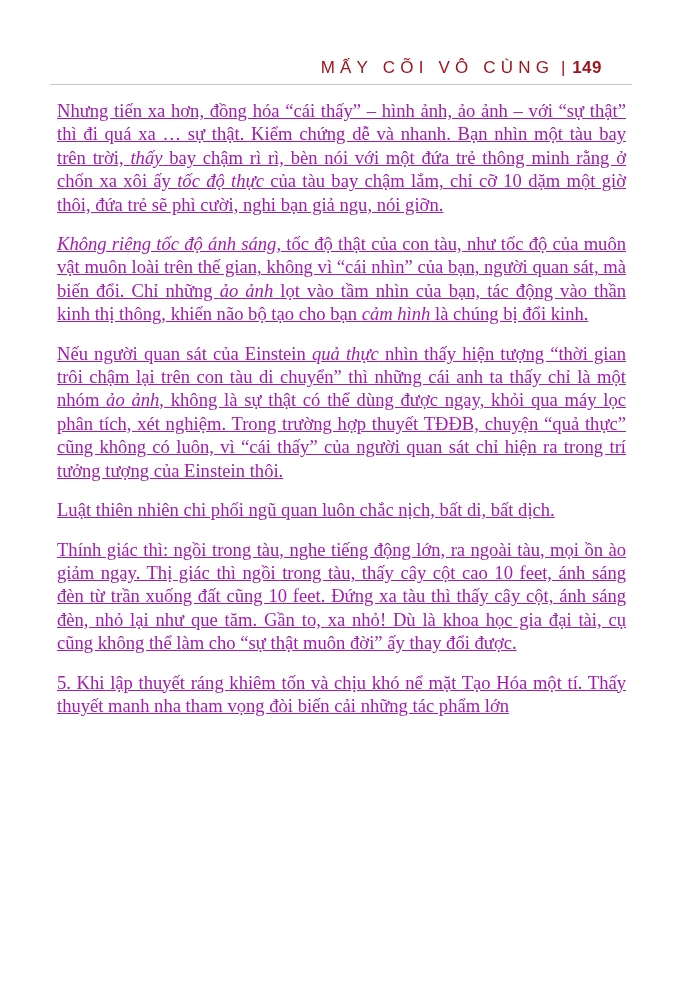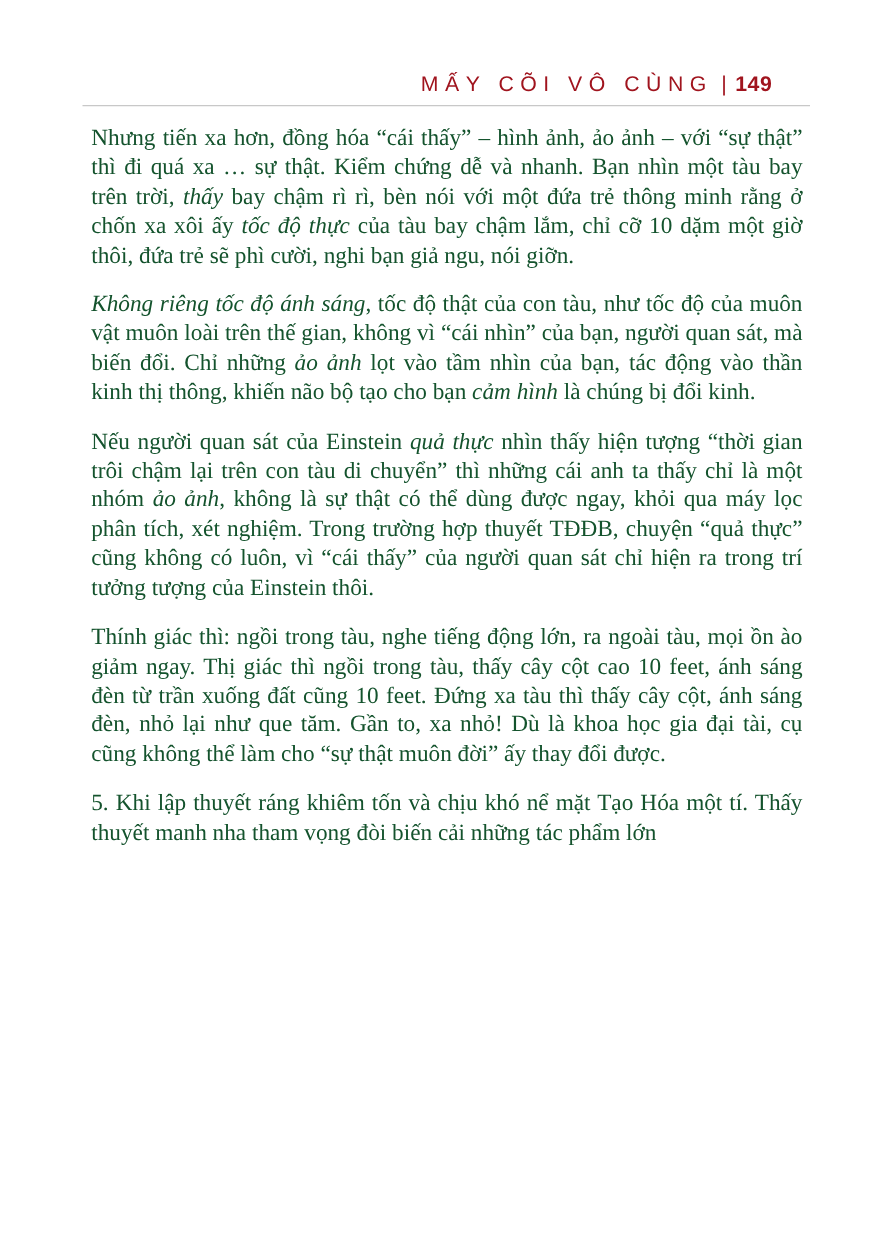--- a/index.html
+++ b/index.html
@@ -8,21 +8,21 @@
       background: #ffffff;
     }
     body {
       width: 700px;
       height: 992px;
       position: relative;
       overflow: hidden;
     }
     .page {
       position: absolute;
-      left: 16px; top: 0;
+      left: 0; top: 0;
       width: 672px;
       height: 992px;
       background: #ffffff;
     }
     .running-header {
       position: absolute;
       top: 58px;
       right: 70px;
       font-family: "Liberation Sans", sans-serif;
       color: #a0141e;
@@ -50,22 +50,23 @@
       background: #c8c8c8;
     }
     .body-text {
       position: absolute;
       top: 99px;
       left: 57px;
       width: 569px;
       font-family: "Liberation Serif", serif;
       font-size: 18.6px;
       line-height: 23.4px;
-      color: #14532d;
+      color: #a21caf;
       text-align: justify;
+      text-decoration: underline;
     }
     .body-text p {
       margin: 0 0 16px 0;
     }
     .body-text em {
       font-style: italic;
     }
   </style>
 </head>
 <body>
@@ -75,16 +76,17 @@
     <span class="title">MẤY CÕI VÔ CÙNG</span>
     <span class="sep">|</span>
     <span class="page-no">149</span>
   </div>
   <div class="header-rule"></div>
 
   <div class="body-text">
     <p><span>Nhưng tiến xa hơn, đồng hóa “cái thấy” – hình ảnh, ảo ảnh – với “sự thật” thì đi quá xa … sự thật. Kiểm chứng dễ và nhanh. Bạn nhìn một tàu bay trên trời, </span><em>thấy</em><span> bay chậm rì rì, bèn nói với một đứa trẻ thông minh rằng ở chốn xa xôi ấy </span><em>tốc độ thực</em><span> của tàu bay chậm lắm, chỉ cỡ 10 dặm một giờ thôi, đứa trẻ sẽ phì cười, nghi bạn giả ngu, nói giỡn.</span></p>
     <p><em>Không riêng tốc độ ánh sáng</em><span>, tốc độ thật của con tàu, như tốc độ của muôn vật muôn loài trên thế gian, không vì “cái nhìn” của bạn, người quan sát, mà biến đổi. Chỉ những </span><em>ảo ảnh</em><span> lọt vào tầm nhìn của bạn, tác động vào thần kinh thị thông, khiến não bộ tạo cho bạn </span><em>cảm hình</em><span> là chúng bị đổi kinh.</span></p>
     <p><span>Nếu người quan sát của Einstein </span><em>quả thực</em><span> nhìn thấy hiện tượng “thời gian trôi chậm lại trên con tàu di chuyển” thì những cái anh ta thấy chỉ là một nhóm </span><em>ảo ảnh</em><span>, không là sự thật có thể dùng được ngay, khỏi qua máy lọc phân tích, xét nghiệm. Trong trường hợp thuyết TĐĐB, chuyện “quả thực” cũng không có luôn, vì “cái thấy” của người quan sát chỉ hiện ra trong trí tưởng tượng của Einstein thôi.</span></p>
+    <p><span>Luật thiên nhiên chi phối ngũ quan luôn chắc nịch, bất di, bất dịch.</span></p>
     <p><span>Thính giác thì: ngồi trong tàu, nghe tiếng động lớn, ra ngoài tàu, mọi ồn ào giảm ngay. Thị giác thì ngồi trong tàu, thấy cây cột cao 10 feet, ánh sáng đèn từ trần xuống đất cũng 10 feet. Đứng xa tàu thì thấy cây cột, ánh sáng đèn, nhỏ lại như que tăm. Gần to, xa nhỏ! Dù là khoa học gia đại tài, cụ cũng không thể làm cho “sự thật muôn đời” ấy thay đổi được.</span></p>
     <p><span>5. Khi lập thuyết ráng khiêm tốn và chịu khó nể mặt Tạo Hóa một tí. Thấy thuyết manh nha tham vọng đòi biến cải những tác phẩm lớn</span></p>
   </div>
 </div>
 
 </body></html>

